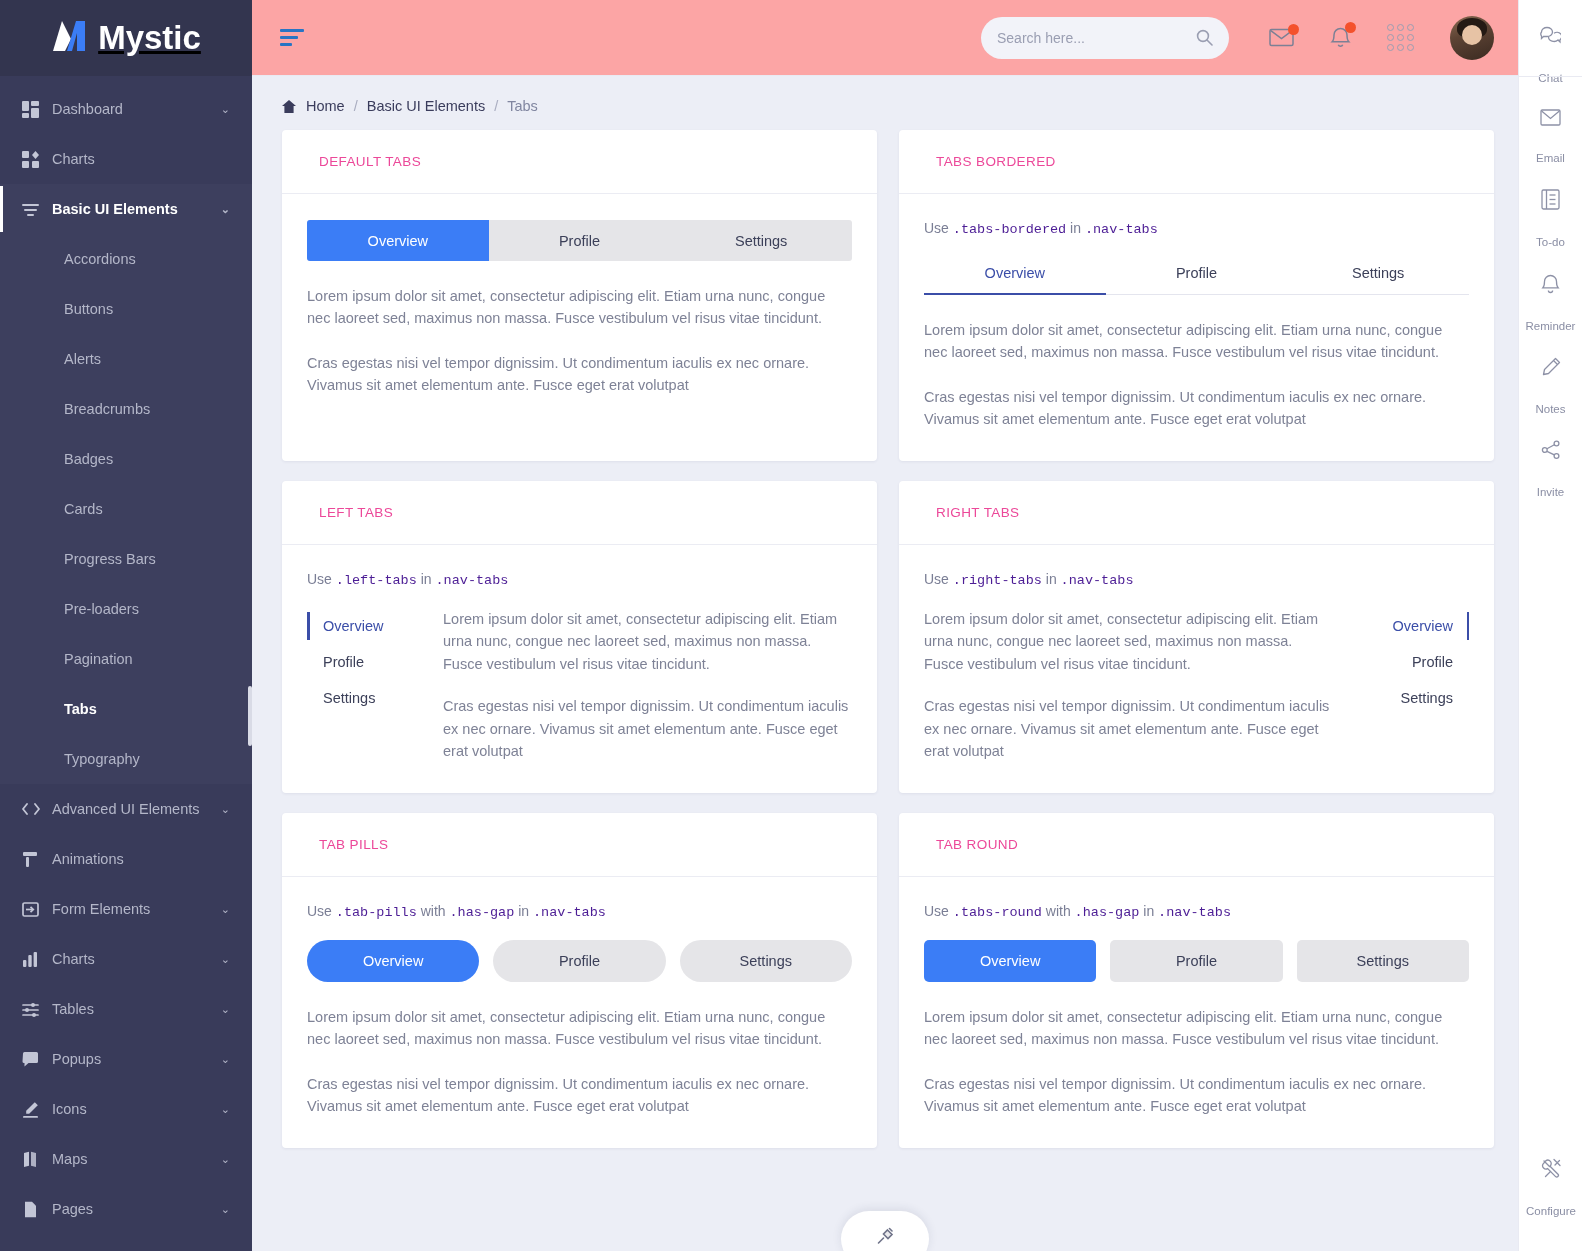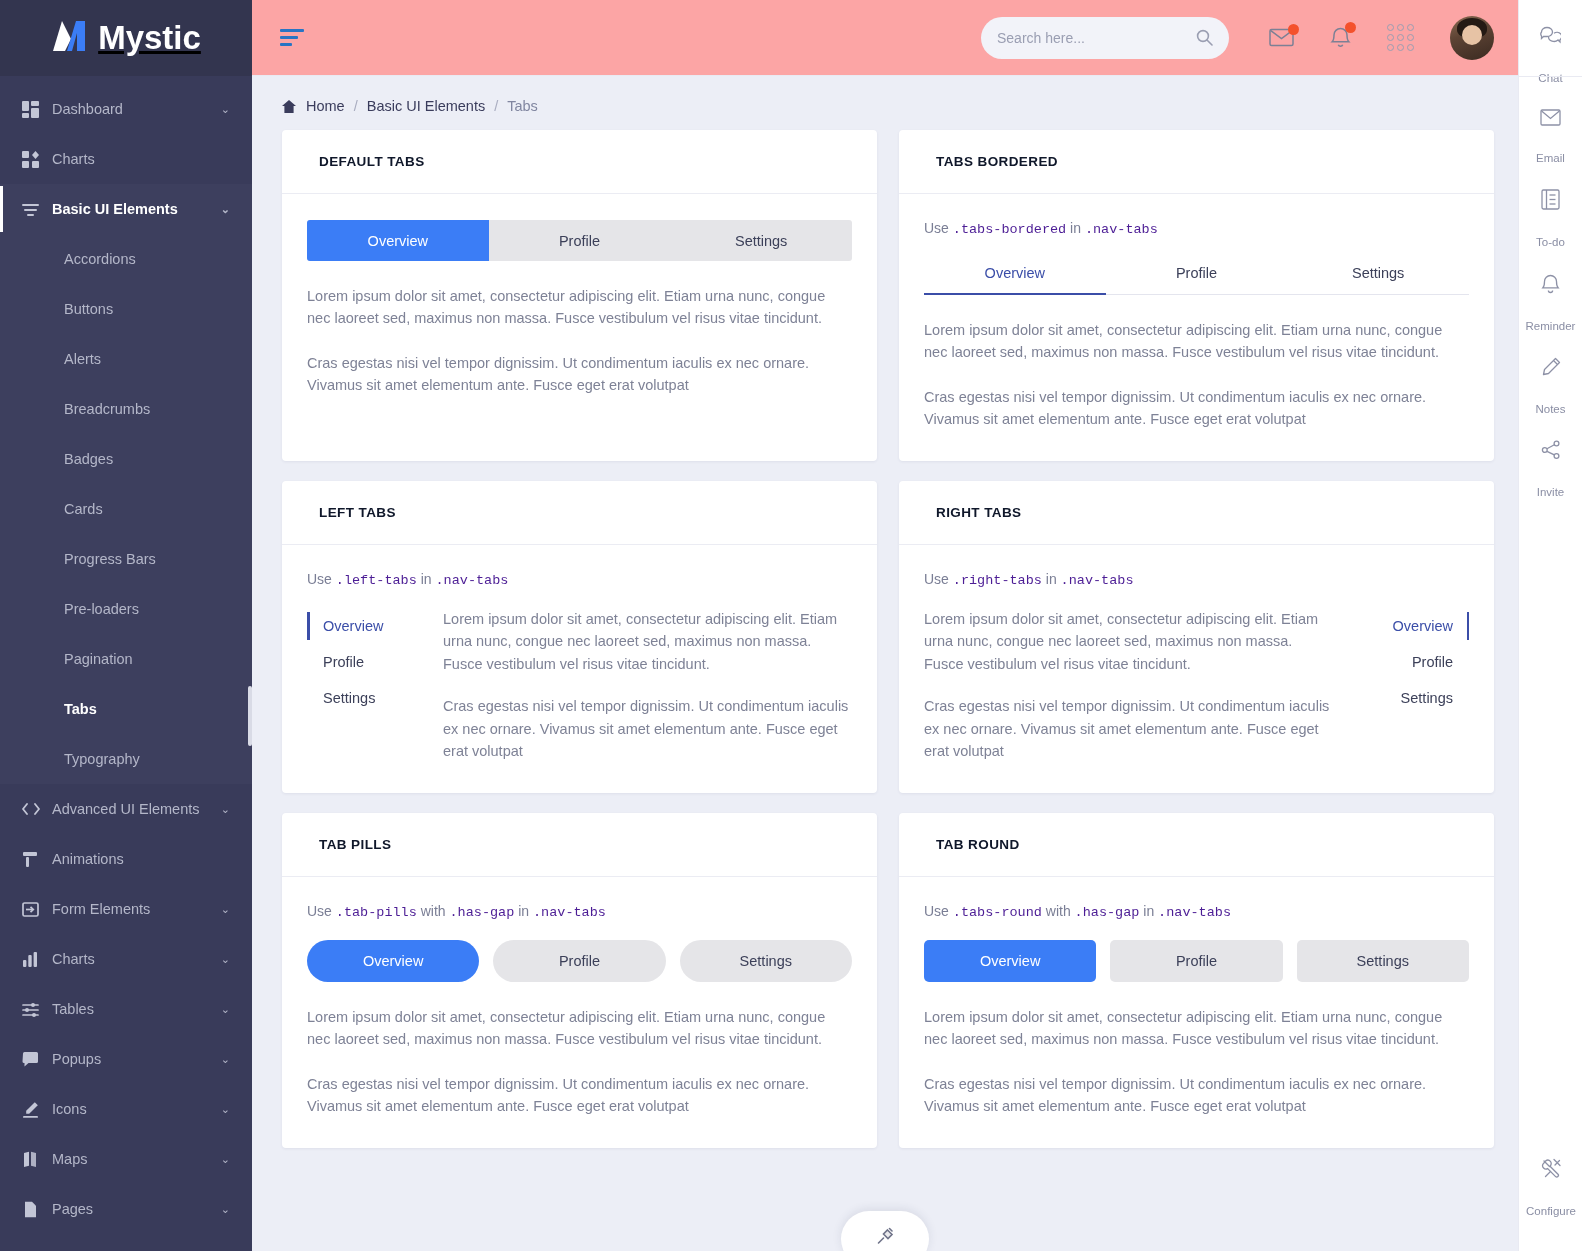--- a/index.html
+++ b/index.html
@@ -110,21 +110,21 @@
   .breadcrumb .sep { color: #a9adc0; }
 
   .grid { display: grid; grid-template-columns: 1fr 1fr; gap: 20px 22px; }
 
   .card { background: #ffffff; border-radius: 4px; box-shadow: 0 1px 3px rgba(40,45,80,.07); }
   .card-head {
     height: 64px; display: flex; align-items: center; padding: 0 25px;
     border-bottom: 1px solid #ebecf3;
   }
   .card-title {
-    font-size: 13.5px; font-weight: bold; color: #0f172a; letter-spacing: .4px; padding-left: 12px;
+    font-size: 13.5px; font-weight: normal; color: #ec4899; letter-spacing: .4px; padding-left: 12px;
   }
   .card-body { padding: 26px 25px 30px 25px; }
 
   .use-line { font-size: 14px; color: #7a7e95; margin-bottom: 20px; }
   .use-line code {
     font-family: "Liberation Mono", monospace; font-size: 13.5px; color: #4c1d95;
   }
 
   
   .nav-default { display: flex; background: #e5e5e8; border-radius: 3px; overflow: hidden; width: 100%; }

